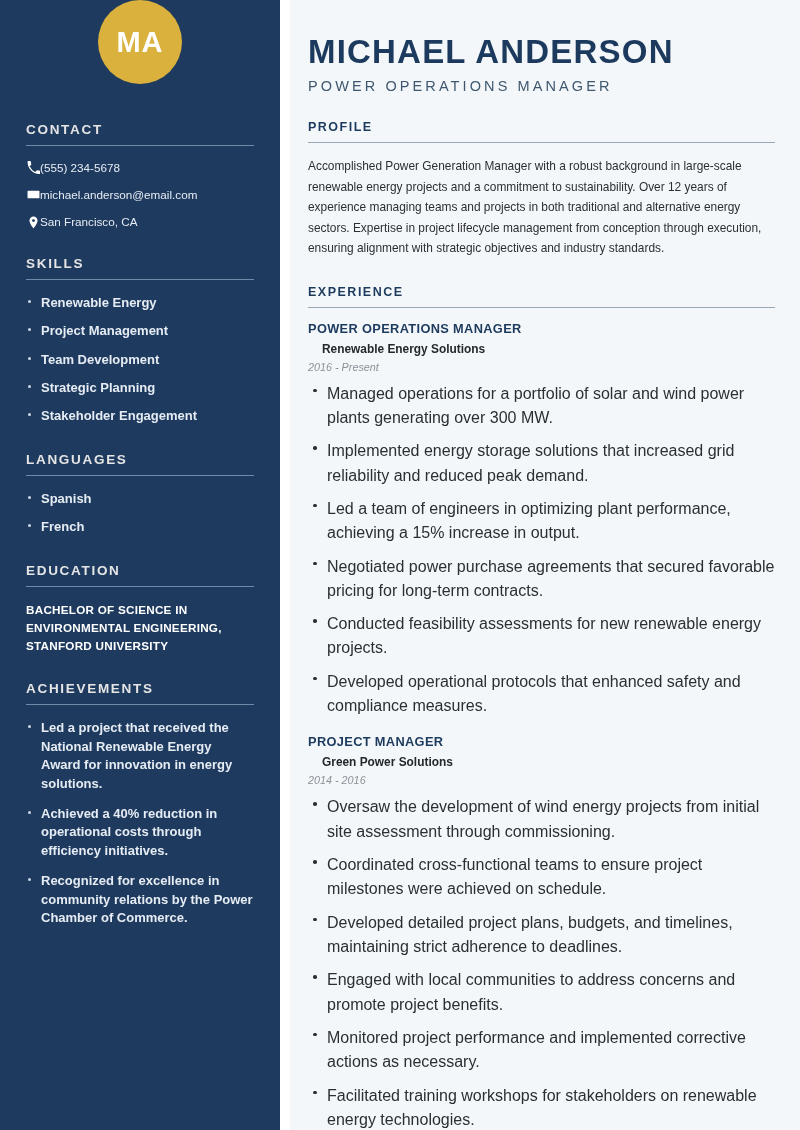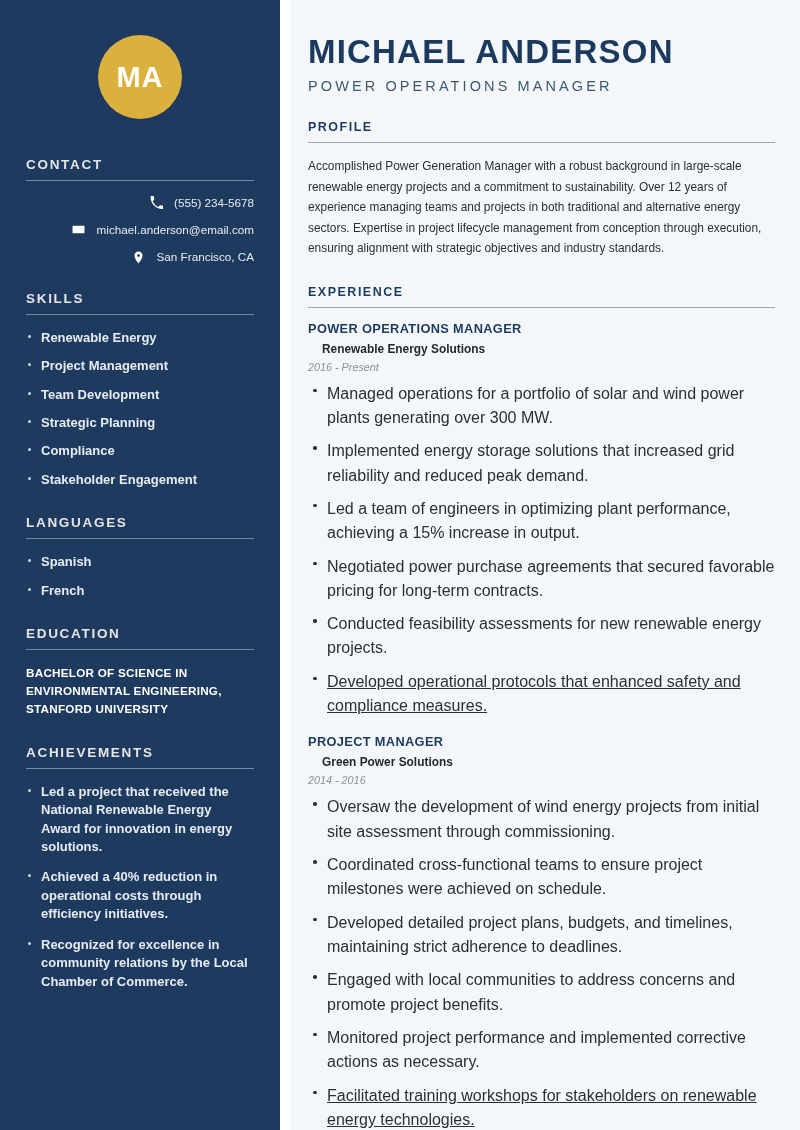--- a/index.html
+++ b/index.html
@@ -22,21 +22,20 @@
     min-width: 280px;
     background: #1e3a5f;
     color: #ffffff;
     padding: 0 0 20px 0;
     position: relative;
   }
 
   .avatar-wrap {
     display: flex;
     justify-content: center;
-    padding-top: 35px;
     padding-bottom: 38px;
   }
 
   .avatar {
     width: 84px;
     height: 84px;
     border-radius: 50%;
     background: #d9b13c;
     color: #ffffff;
     display: flex;
@@ -63,26 +62,24 @@
   .side-rule {
     height: 1px;
     background: #8fa6c0;
     opacity: 0.75;
     margin-bottom: 14px;
   }
 
   .contact-row {
     display: flex;
     align-items: center;
-    gap: 11px;
     margin-bottom: 12px;
     font-size: 11.7px;
     color: #e6ecf3;
     line-height: 1.3;
-    justify-content: flex-end;
   }
 
   .contact-row:last-child { margin-bottom: 0; }
 
   .c-icon {
     width: 14px;
     min-width: 14px;
     height: 14px;
     display: flex;
     align-items: center;
@@ -207,21 +204,21 @@
 
   .job-list li {
     position: relative;
     padding-left: 19px;
     margin-bottom: 9px;
     font-size: 16px;
     line-height: 1.52;
     color: #2b2f33;
   }
 
-  .job-list li:last-child { margin-bottom: 0; text-decoration: underline; }
+  .job-list li:last-child { margin-bottom: 0; }
 
   .job-list li::before {
     content: "";
     position: absolute;
     left: 5px;
     top: 7px;
     width: 3.5px;
     height: 3.5px;
     border-radius: 50%;
     background: #2b2f33;
@@ -271,21 +268,20 @@
   </section>
 
   <section class="side-section">
     <div class="side-title">SKILLS</div>
     <div class="side-rule"></div>
     <ul class="side-list">
       <li>Renewable Energy</li>
       <li>Project Management</li>
       <li>Team Development</li>
       <li>Strategic Planning</li>
-      <li>Compliance</li>
       <li>Stakeholder Engagement</li>
     </ul>
   </section>
 
   <section class="side-section">
     <div class="side-title">LANGUAGES</div>
     <div class="side-rule"></div>
     <ul class="side-list">
       <li>Spanish</li>
       <li>French</li>
@@ -297,21 +293,21 @@
     <div class="side-rule"></div>
     <div class="edu-block">BACHELOR OF SCIENCE IN ENVIRONMENTAL ENGINEERING, STANFORD UNIVERSITY</div>
   </section>
 
   <section class="side-section">
     <div class="side-title">ACHIEVEMENTS</div>
     <div class="side-rule"></div>
     <ul class="side-list ach-list">
       <li>Led a project that received the National Renewable Energy Award for innovation in energy solutions.</li>
       <li>Achieved a 40% reduction in operational costs through efficiency initiatives.</li>
-      <li>Recognized for excellence in community relations by the Local Chamber of Commerce.</li>
+      <li>Recognized for excellence in community relations by the Power Chamber of Commerce.</li>
     </ul>
   </section>
 
 </aside>
 
 <div class="gap-strip"></div>
 
 <main class="main">
 
   <h1 class="name">MICHAEL ANDERSON</h1>

